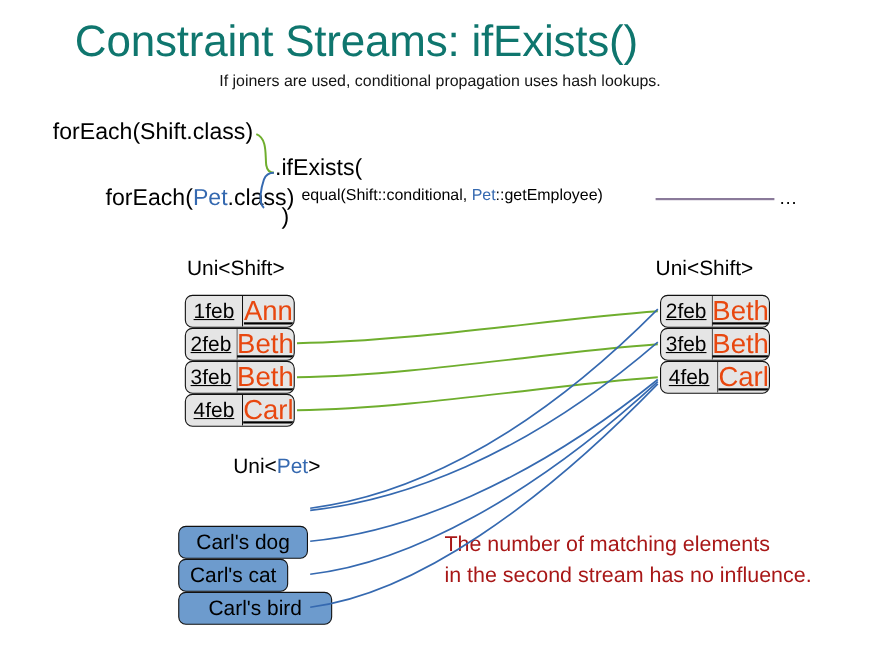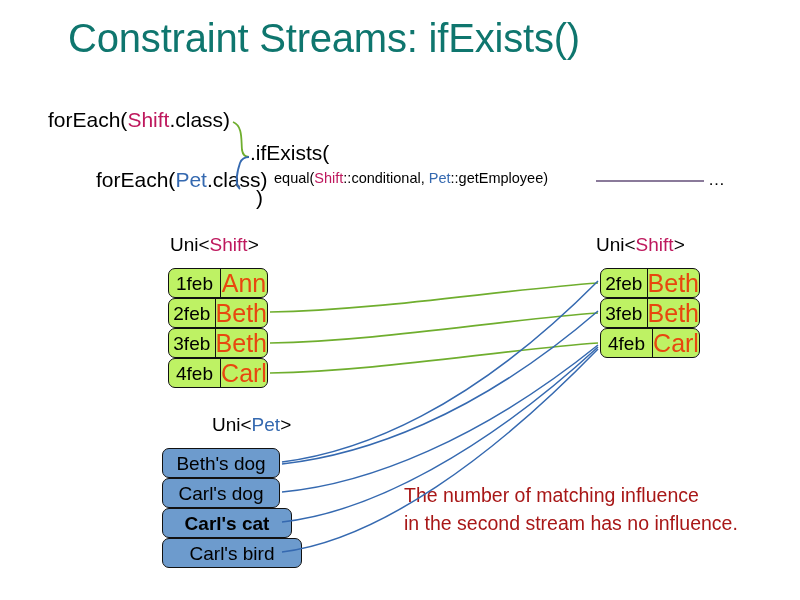--- a/index.html
+++ b/index.html
@@ -59,21 +59,21 @@
   #code-ifexists      { left: 250px; top: 141px; }
   #code-close-paren   { left: 256px; top: 186px; }
   #code-equal {
     position: absolute;
     left: 274px;
     top: 170px;
     font-size: 14.5px;
     white-space: nowrap;
     color: #000000;
   }
-  .tok-shift { color: #be185d; margin-top: 16px; }
+  .tok-shift { color: #000000; margin-top: 16px; }
   .tok-pet   { color: #3569b0; }
 
   #equal-tail {
     position: absolute;
     left: 596px;
     top: 180px;
     width: 108px;
     height: 2px;
     background: #8a7a9a;
   }
@@ -100,21 +100,21 @@
   .row-box {
     position: absolute;
     box-sizing: border-box;
     border: 1.6px solid #111111;
     border-radius: 7px;
     height: 30px;
     display: flex;
     align-items: stretch;
     overflow: hidden;
   }
-  .row-box.green { background: #bef264; }
+  .row-box.green { background: #e5e5e5; text-decoration: underline; }
   .row-box.blue  { background: #6d9bcd; }
 
   .cell-key {
     box-sizing: border-box;
     width: 52px;
     border-right: 1.6px solid #111111;
     border-radius: 6px 0 0 6px;
     display: flex;
     align-items: center;
     justify-content: center;
@@ -165,20 +165,21 @@
   .edge-blue  { fill: none; stroke: #3569b0; stroke-width: 1.5; }
   .brace-green { fill: none; stroke: #6fae2e; stroke-width: 1.8; }
   .brace-blue  { fill: none; stroke: #3569b0; stroke-width: 1.8; }
 </style>
 </head>
 <body>
 
 <div id="slide">
 
   <div id="title">Constraint Streams: ifExists()</div>
+  <div id="subtitle">If joiners are used, conditional propagation uses hash lookups.</div>
 
   <div class="code-line" id="code-foreach-shift"><span>forEach(</span><span class="tok-shift">Shift</span><span>.class)</span></div>
 
   <div class="code-line" id="code-foreach-pet"><span>forEach(</span><span class="tok-pet">Pet</span><span>.class)</span></div>
 
   <div class="code-line" id="code-ifexists">.ifExists(</div>
 
   <div id="code-equal"><span>equal(</span><span class="tok-shift">Shift</span><span>::conditional, </span><span class="tok-pet">Pet</span><span>::getEmployee)</span></div>
 
   <div id="equal-tail"></div>
@@ -215,35 +216,32 @@
   </div>
   <div class="row-box green" style="left:600px; top:298px; width:100px;">
     <div class="cell-key">3feb</div>
     <div class="cell-val">Beth</div>
   </div>
   <div class="row-box green" style="left:600px; top:328px; width:100px;">
     <div class="cell-key">4feb</div>
     <div class="cell-val">Carl</div>
   </div>
 
-  <div class="row-box blue" style="left:162px; top:448px; width:118px;">
-    <div class="cell-single">Beth's dog</div>
-  </div>
   <div class="row-box blue" style="left:162px; top:478px; width:118px;">
     <div class="cell-single">Carl's dog</div>
   </div>
-  <div class="row-box blue" style="left:162px; top:508px; width:130px;font-weight:bold;">
+  <div class="row-box blue" style="left:162px; top:508px; width:100px;">
     <div class="cell-single">Carl's cat</div>
   </div>
   <div class="row-box blue" style="left:162px; top:538px; width:140px;">
     <div class="cell-single">Carl's bird</div>
   </div>
 
   <div id="annotation">
-    <div>The number of matching influence</div>
+    <div>The number of matching elements</div>
     <div>in the second stream has no influence.</div>
   </div>
 
   <svg id="edges" viewBox="0 0 800 600">
 
     <path class="brace-green" d="M 233 122 C 243 126, 241 140, 242 150 C 243 156, 246 157, 249 157"></path>
     <path class="brace-blue" d="M 240 189 C 234 184, 238 169, 240 163 C 242 158, 246 157, 249 157"></path>
 
     <path class="edge-green" d="M 270 312 C 380 310, 500 290, 598 283"></path>
     <path class="edge-green" d="M 270 343 C 380 341, 500 320, 598 313"></path>

